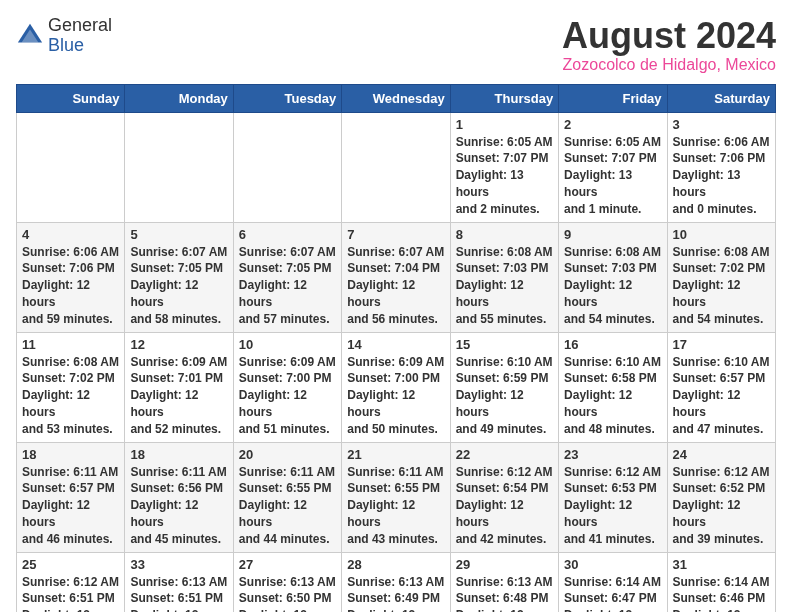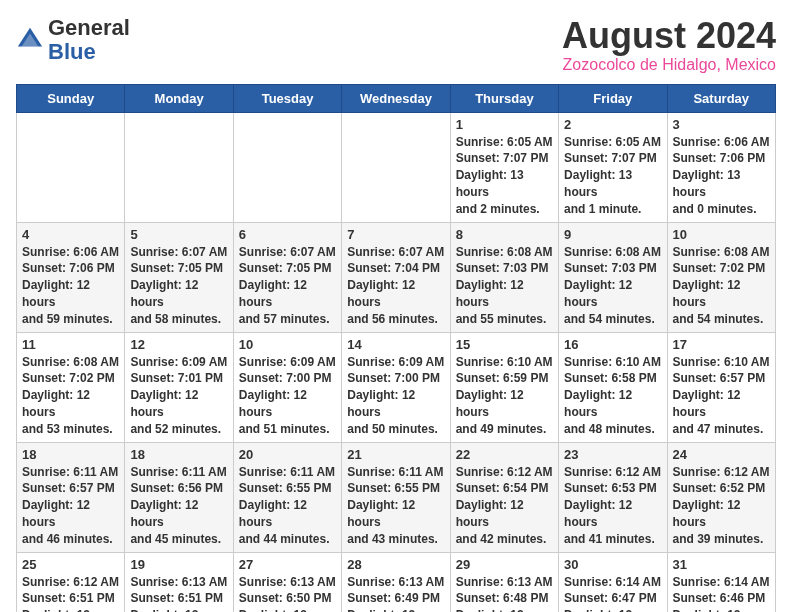--- a/index.html
+++ b/index.html
@@ -15,22 +15,22 @@
       justify-content: space-between;
       align-items: flex-start;
       margin-bottom: 10px;
     }
     .logo {
       display: flex;
       align-items: center;
       gap: 4px;
     }
     .logo-text {
-      font-size: 22px;
-      font-weight: bold;
+      font-size: 18px;
+      font-weight: normal;
       line-height: 1.1;
     }
     .logo-general { color: #333; }
     .logo-blue { color: #2a5fa5; }
     .logo-icon {
       width: 28px;
       height: 28px;
     }
     .title-block {
       text-align: right;
@@ -50,21 +50,21 @@
       width: 100%;
       border-collapse: collapse;
       border: 1px solid #ccc;
     }
     .calendar th {
       background-color: #2a5fa5;
       color: #fff;
       font-size: 13px;
       font-weight: bold;
       padding: 6px 5px;
-      text-align: center;
+      text-align: right;
       border: 1px solid #1e4a8a;
     }
     .calendar td {
       vertical-align: top;
       border: 1px solid #ccc;
       padding: 4px 5px;
       font-size: 10px;
       color: #333;
       width: calc(100% / 7);
       min-height: 80px;
@@ -305,21 +305,21 @@
       </tr>
       <tr>
         <td>
           <span class="day-number">25</span>
           <div class="day-info" style="white-space: pre-line;">Sunrise: 6:12 AM
 Sunset: 6:51 PM
 Daylight: 12 hours
 and 38 minutes.</div>
         </td>
         <td>
-          <span class="day-number">19</span>
+          <span class="day-number">33</span>
           <div class="day-info" style="white-space: pre-line;">Sunrise: 6:13 AM
 Sunset: 6:51 PM
 Daylight: 12 hours
 and 37 minutes.</div>
         </td>
         <td>
           <span class="day-number">27</span>
           <div class="day-info" style="white-space: pre-line;">Sunrise: 6:13 AM
 Sunset: 6:50 PM
 Daylight: 12 hours

